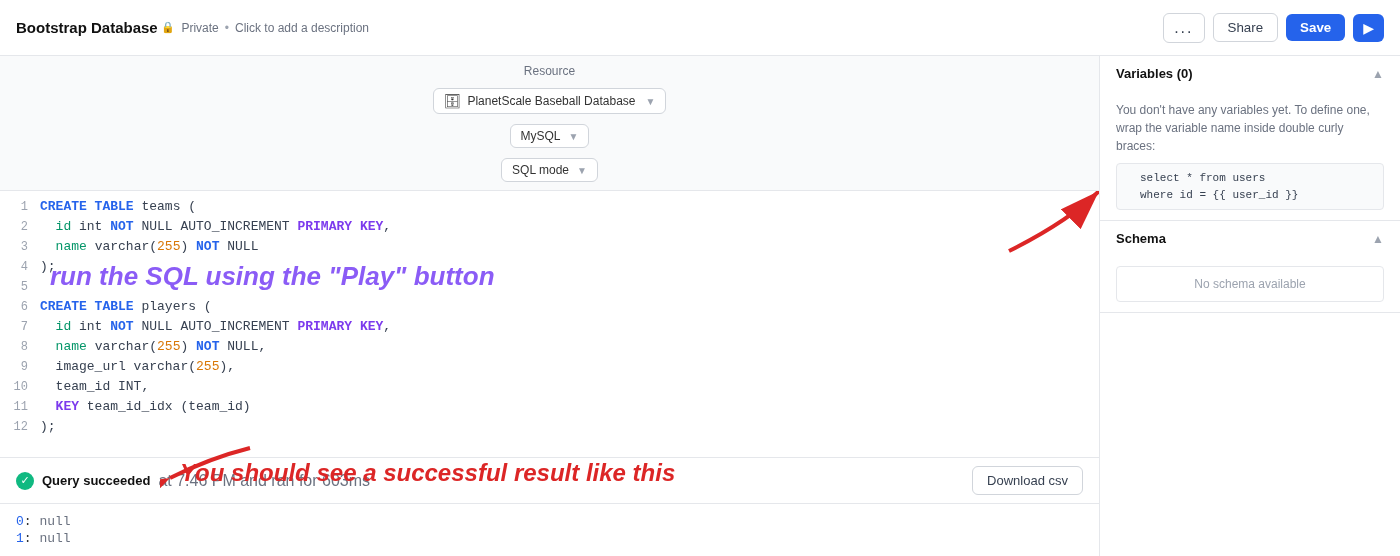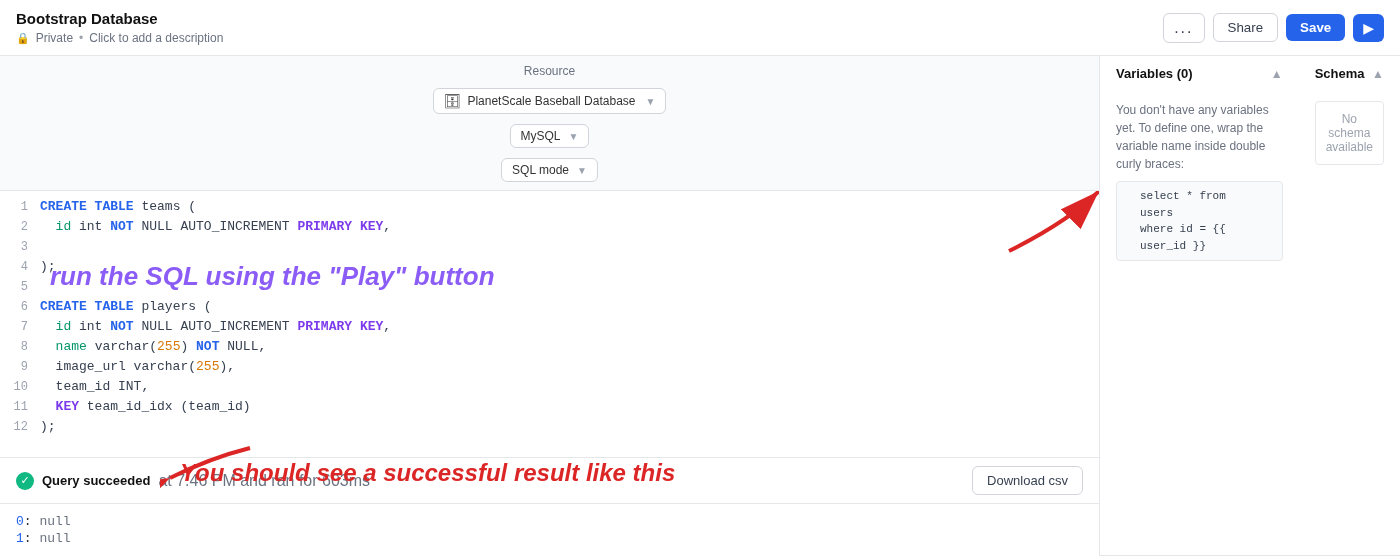--- a/index.html
+++ b/index.html
@@ -9,21 +9,21 @@
     .header {
       display: flex;
       align-items: center;
       justify-content: space-between;
       padding: 8px 16px;
       border-bottom: 1px solid #e5e7eb;
       height: 56px;
     }
     .header-left {
       display: flex;
-      flex-direction: column;
+      flex-direction: row;
       gap: 4px;
     }
     .header-title {
       font-weight: 700;
       font-size: 15px;
       color: #111;
     }
     .header-meta {
       display: flex;
       align-items: center;
@@ -223,20 +223,21 @@
     }
     .result-line { margin: 2px 0; }
     .result-num { color: #2563eb; }
     .result-null { color: #6b7280; }
 
     
     .right-panel {
       width: 300px;
       flex-shrink: 0;
       display: flex;
+      flex-direction: column;
       overflow-y: auto;
     }
     .panel-section {
       border-bottom: 1px solid #e5e7eb;
     }
     .panel-section-header {
       display: flex;
       align-items: center;
       justify-content: space-between;
       padding: 10px 16px;
@@ -329,20 +330,21 @@
         <div class="code-line">
           <span class="line-number">1</span>
           <span class="line-content"><span class="kw">CREATE TABLE</span> teams (</span>
         </div>
         <div class="code-line">
           <span class="line-number">2</span>
           <span class="line-content">  <span class="str">id</span> int <span class="kw">NOT</span> NULL AUTO_INCREMENT <span class="kw2">PRIMARY KEY</span>,</span>
         </div>
         <div class="code-line">
           <span class="line-number">3</span>
+          <span class="line-content">  <span class="str">name</span> varchar(<span class="type">255</span>) <span class="kw">NOT</span> NULL</span>
         </div>
         <div class="code-line">
           <span class="line-number">4</span>
           <span class="line-content">);</span>
         </div>
         <div class="code-line">
           <span class="line-number">5</span>
           <span class="line-content"></span>
         </div>
         <div class="code-line">

